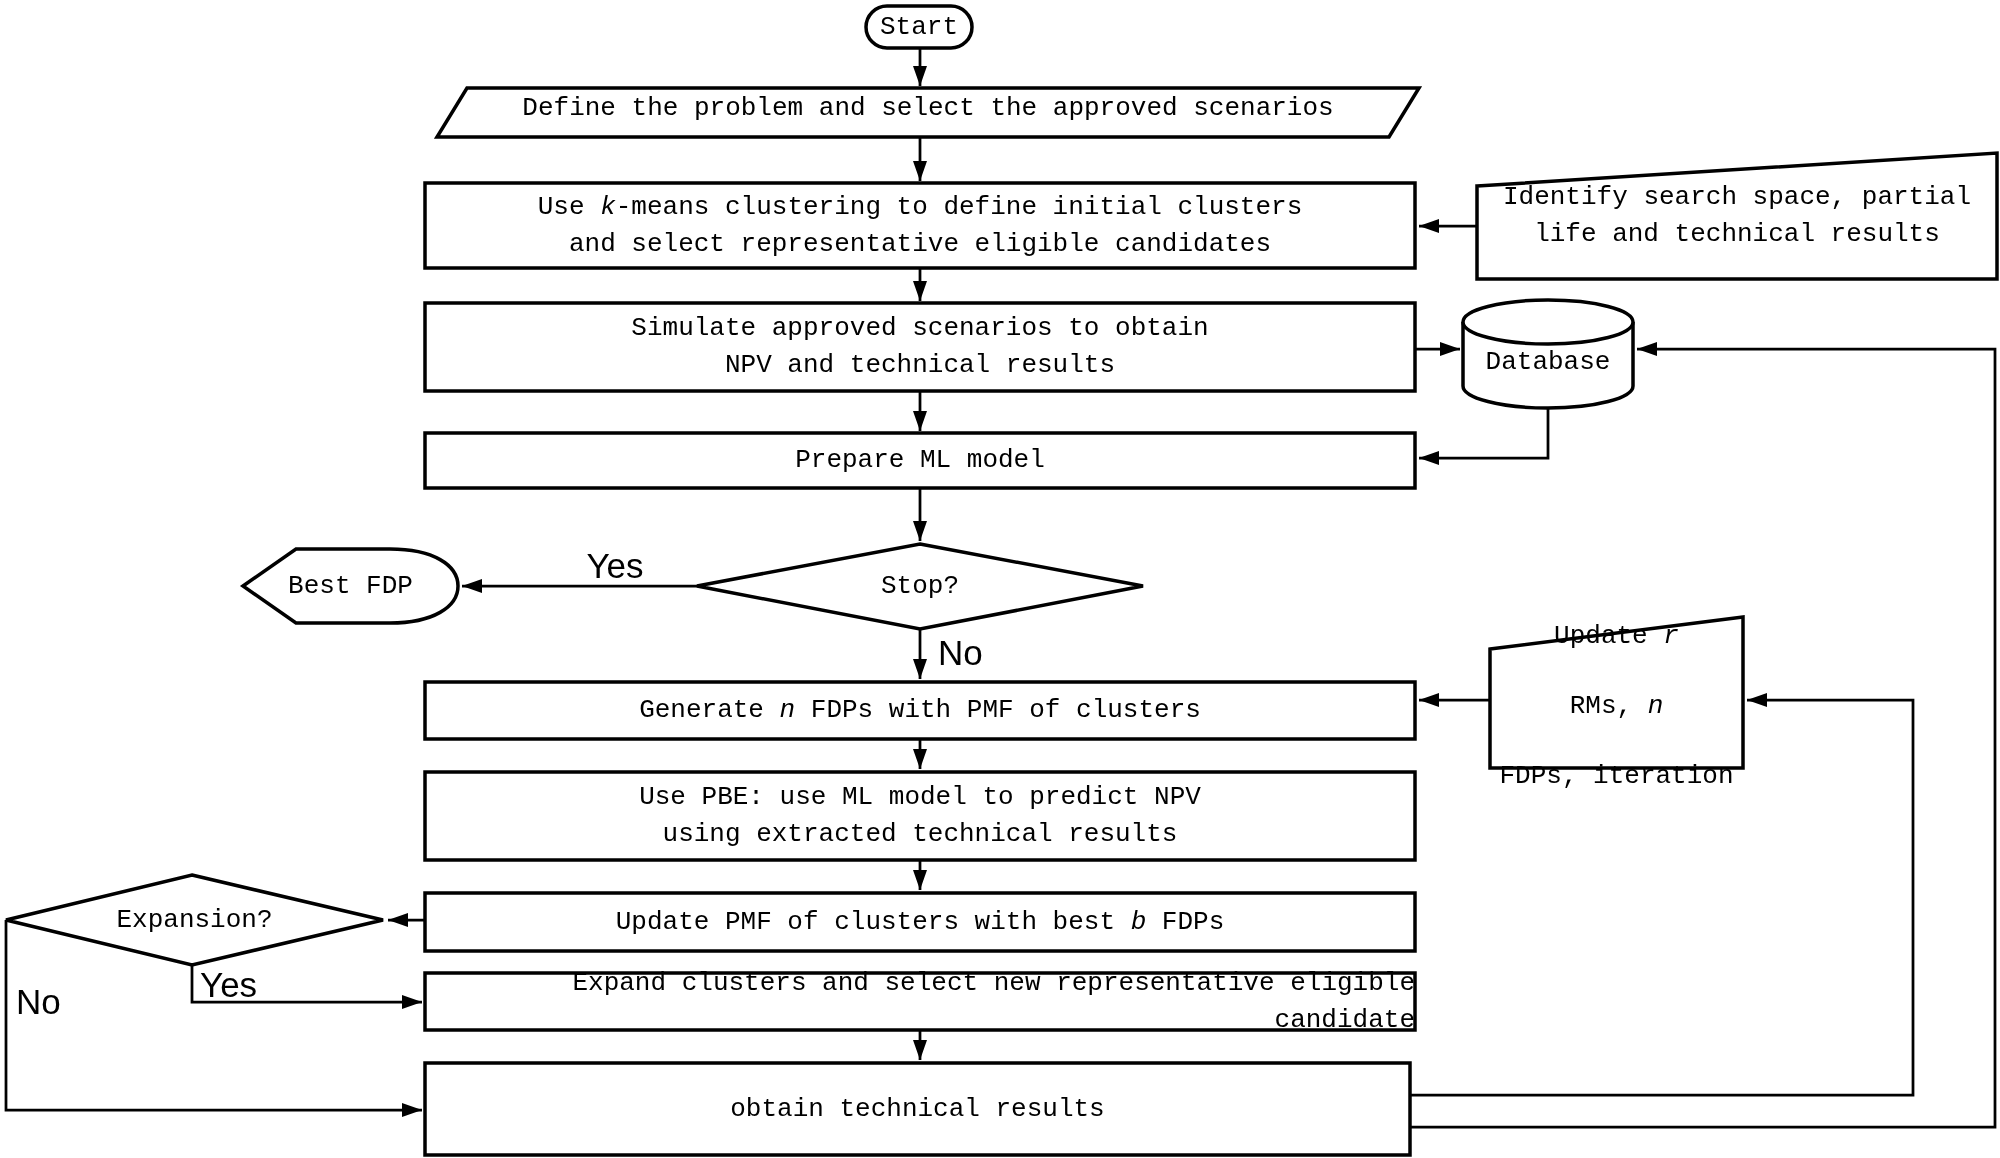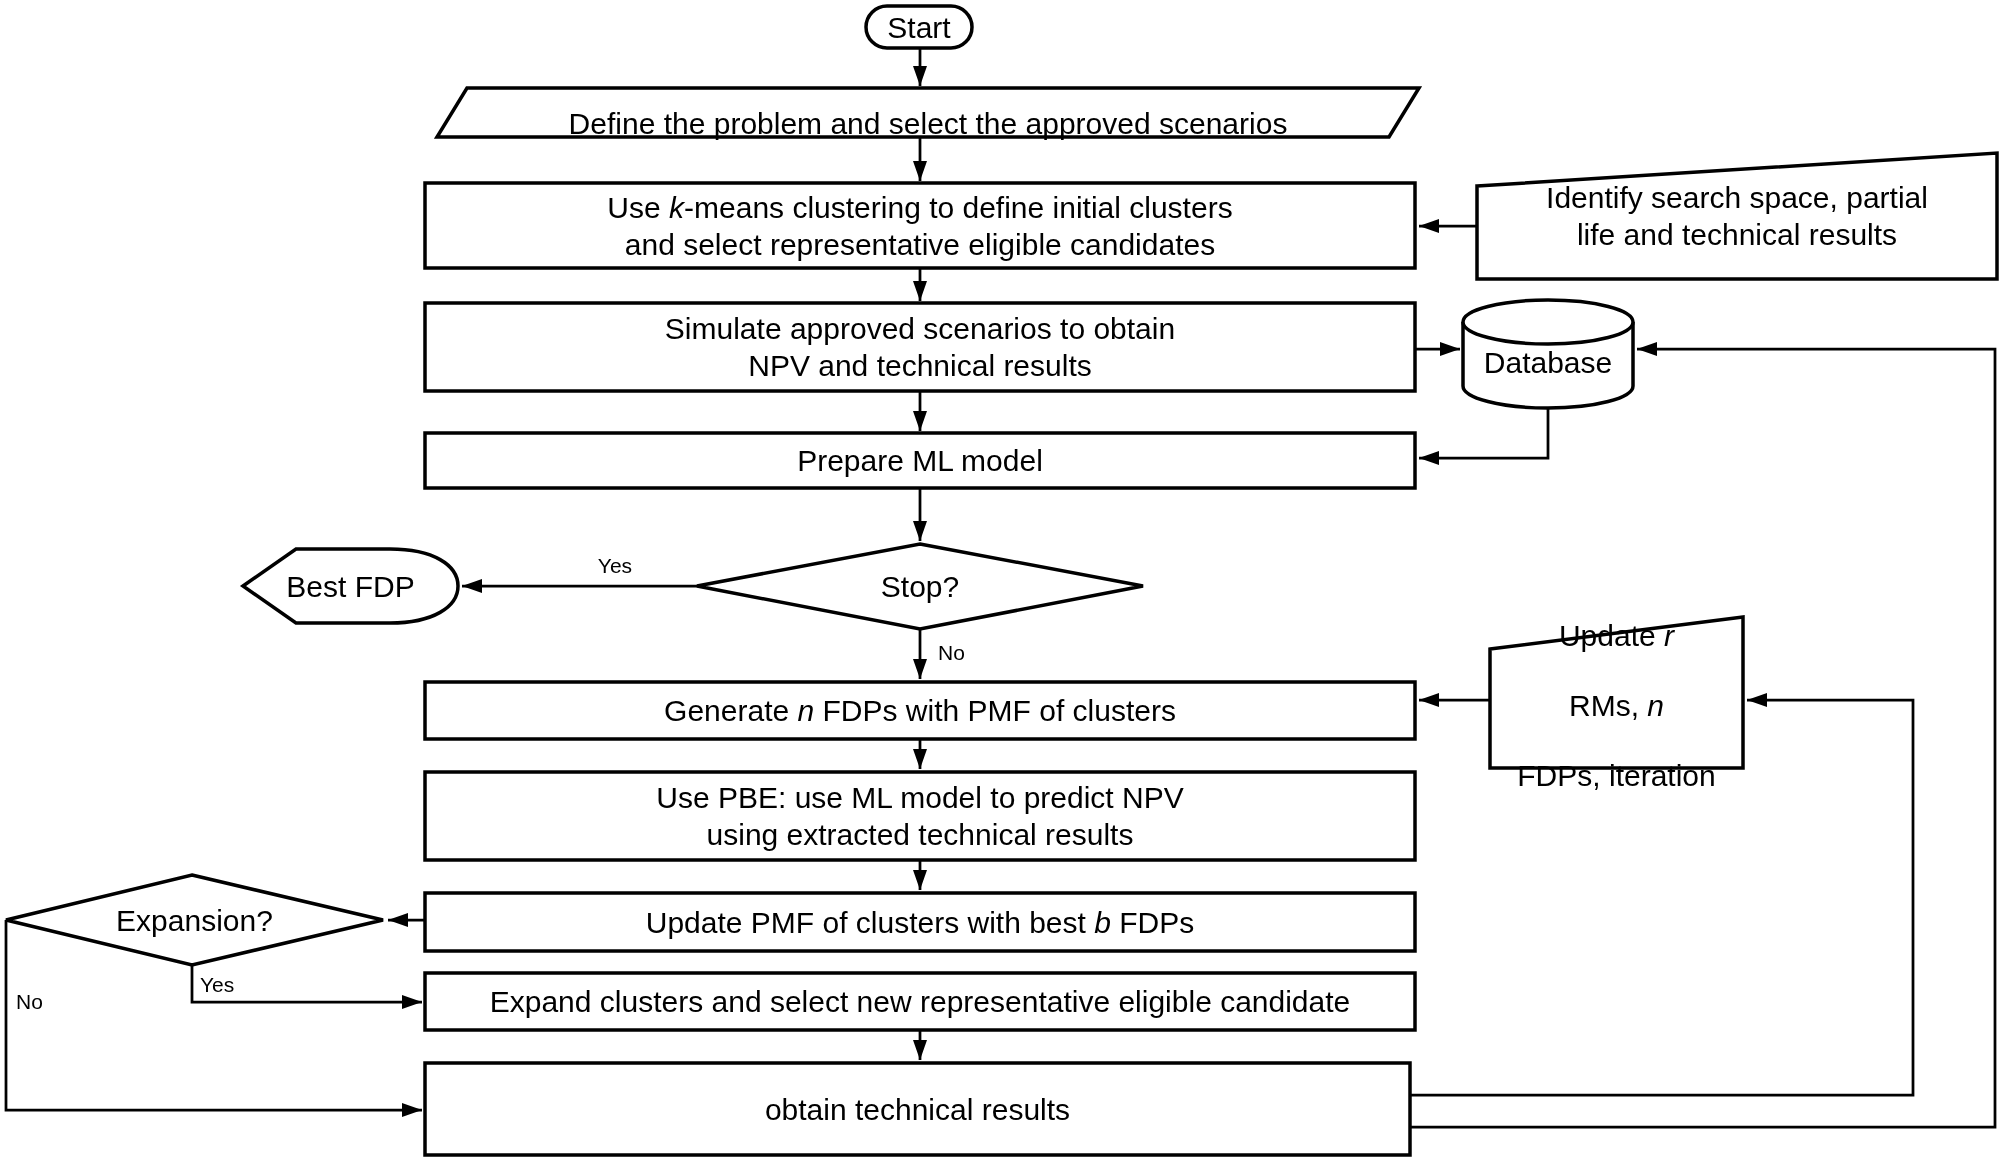--- a/index.html
+++ b/index.html
@@ -10,25 +10,25 @@
     font-family:"Liberation Sans", sans-serif;
     color:var(--txt,#000000);
     overflow:hidden;
   }
   .canvas svg{position:absolute;left:0;top:0;}
   .shape{fill:#ffffff;stroke:var(--line,#000000);stroke-width:3.5;}
   .conn{fill:none;stroke:var(--line,#000000);stroke-width:2.75;}
   .node-text{
     position:absolute;display:flex;flex-direction:column;
     align-items:center;justify-content:center;
-    font-size:30px;line-height:37px;text-align:center;
+    font-size:26px;line-height:37px;text-align:right;font-family:Liberation Mono, monospace;
   }
   .tline{white-space:pre;}
   .it{font-style:italic;}
-  .edge-label{position:absolute;font-size:21px;line-height:34px;white-space:pre;}
+  .edge-label{position:absolute;font-size:35px;line-height:34px;white-space:pre;}
   .edge-label.center{text-align:center;}
 </style>
 </head>
 <body>
 
 <div class="canvas">
 
   <svg width="2000" height="1158" viewBox="0 0 2000 1158">
     <defs>
       <marker id="arr" viewBox="0 0 22 16" refX="21" refY="8" markerWidth="22" markerHeight="16" markerUnits="userSpaceOnUse" orient="auto">
@@ -70,21 +70,21 @@
     <polygon class="shape" points="1490,649 1743,617 1743,768 1490,768"></polygon>
     <rect class="shape" x="425" y="772" width="990" height="88"></rect>
     <rect class="shape" x="425" y="893" width="990" height="58"></rect>
     <polygon class="shape" points="192,875 383,920 192,965 6,920"></polygon>
     <rect class="shape" x="425" y="973" width="990" height="57"></rect>
     <rect class="shape" x="425" y="1063" width="985" height="92"></rect>
   </svg>
 
   <div class="node-text" style="left:866px;top:6px;width:106px;height:42px;">Start</div>
 
-  <div class="node-text" style="left:437px;top:99px;width:982px;height:49px;">Define the problem and select the approved scenarios</div>
+  <div class="node-text" style="left:437px;top:84px;width:982px;height:49px;">Define the problem and select the approved scenarios</div>
 
   <div class="node-text" style="left:425px;top:183px;width:990px;height:85px;">
     <div class="tline"><span>Use </span><span class="it">k</span><span>-means clustering to define initial clusters</span></div>
     <div class="tline"><span>and select representative eligible candidates</span></div>
   </div>
 
   <div class="node-text" style="left:1477px;top:168px;width:520px;height:96px;">
     <div class="tline">Identify search space, partial</div>
     <div class="tline">life and technical results</div>
   </div>

